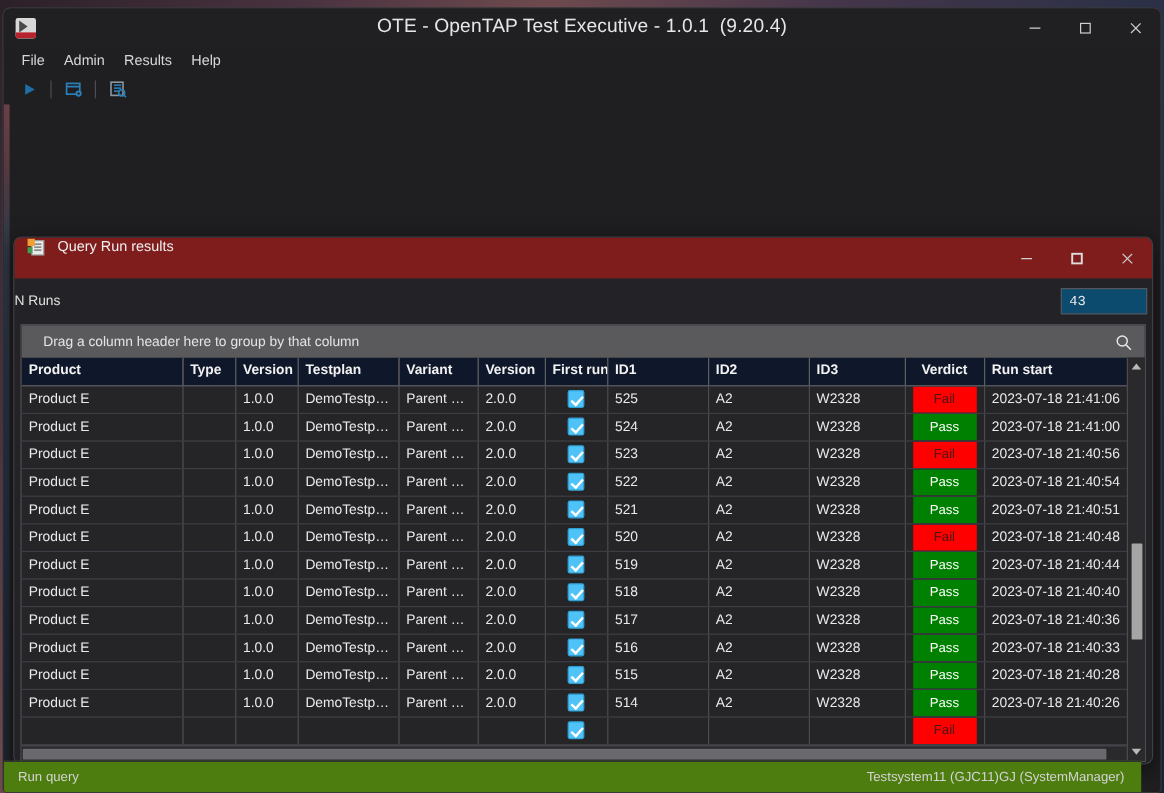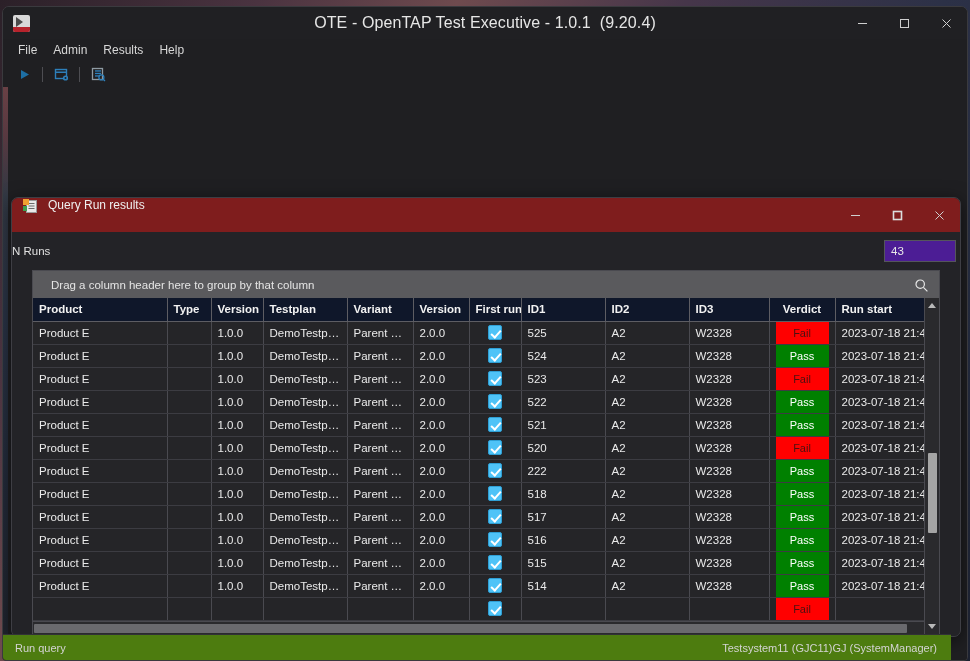--- a/index.html
+++ b/index.html
@@ -152,32 +152,32 @@
 
   
   #nruns-row {
     height: 38px; flex: 0 0 38px;
     display: flex; align-items: center; justify-content: space-between;
     padding-right: 4px; gap: 10px;
   }
   #nruns-label { font-size: 11.5px; color: #e0e0e0; }
   #nruns-input {
     width: 72px; height: 22px;
-    background: #4c1d95;
+    background: #0c4a6e;
     border: 1px solid #55555c;
     color: #e9e9e9;
     font-size: 11.5px;
-    font-family: Liberation Sans, sans-serif;
+    font-family: Liberation Mono, monospace;
     padding: 0 6px;
     outline: none;
   }
 
   
   #grid-wrap {
-    margin: 0 20px;
+    margin: 0 5px;
     flex: 1 1 auto;
     display: flex; flex-direction: column;
     border: 1px solid #4a4a50;
     background: #2b2b2e;
     overflow: hidden;
   }
   #group-panel {
     height: 27px; flex: 0 0 27px;
     background: #5a5a5d;
     display: flex; align-items: center;
@@ -547,21 +547,21 @@
                       <td>2023-07-18 21:40:48</td>
                     </tr>
                     <tr>
                       <td>Product E</td>
                       <td></td>
                       <td>1.0.0</td>
                       <td>DemoTestplan1</td>
                       <td>Parent Ch...</td>
                       <td>2.0.0</td>
                       <td class="ctr"><span class="cbox"></span></td>
-                      <td>222</td>
+                      <td>519</td>
                       <td>A2</td>
                       <td>W2328</td>
                       <td class="verdict">
                         <span class="v pass">Pass</span>
                       </td>
                       <td>2023-07-18 21:40:44</td>
                     </tr>
                     <tr>
                       <td>Product E</td>
                       <td></td>

